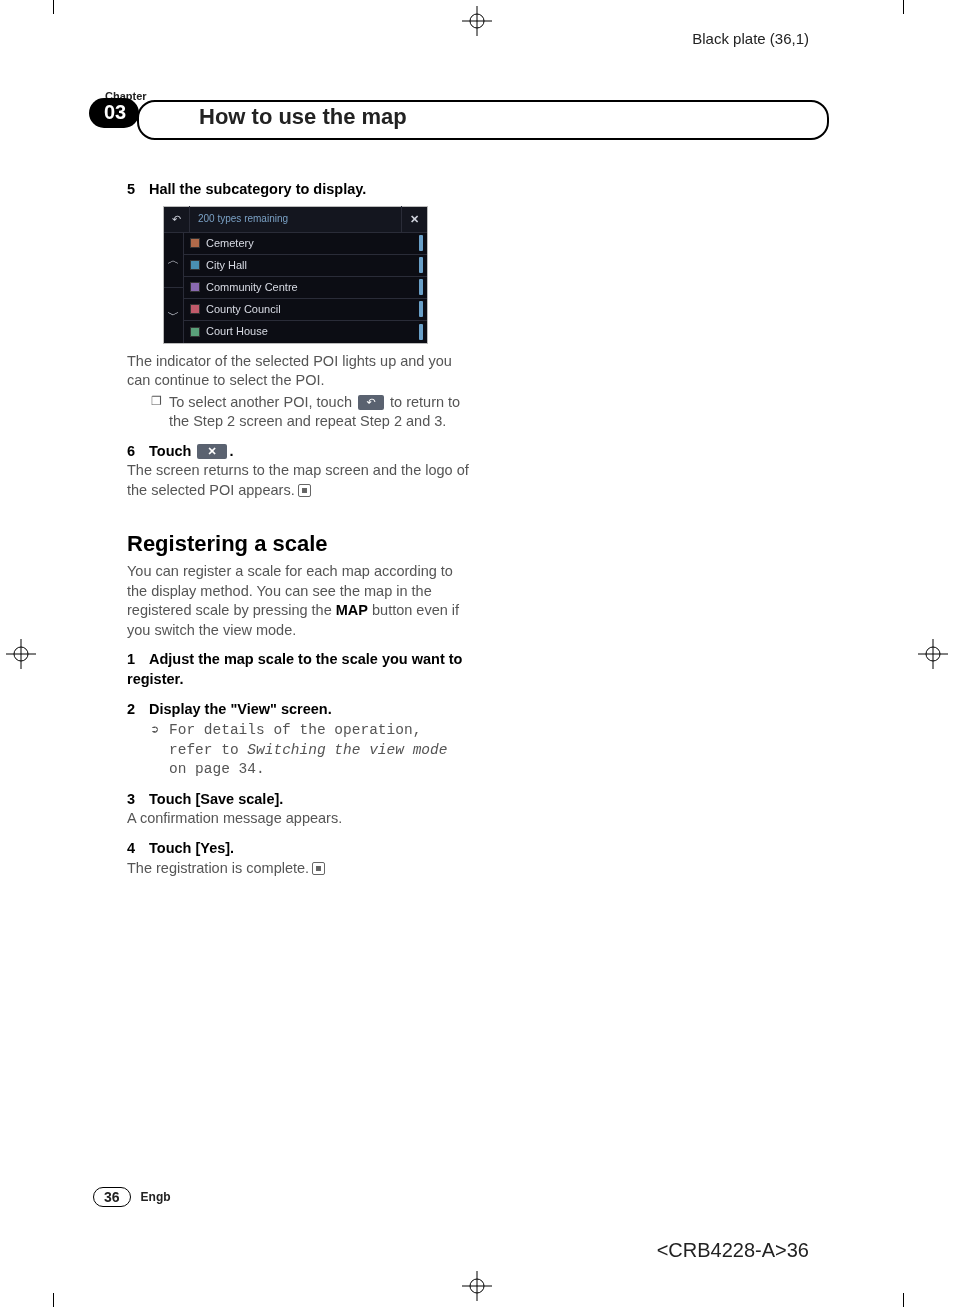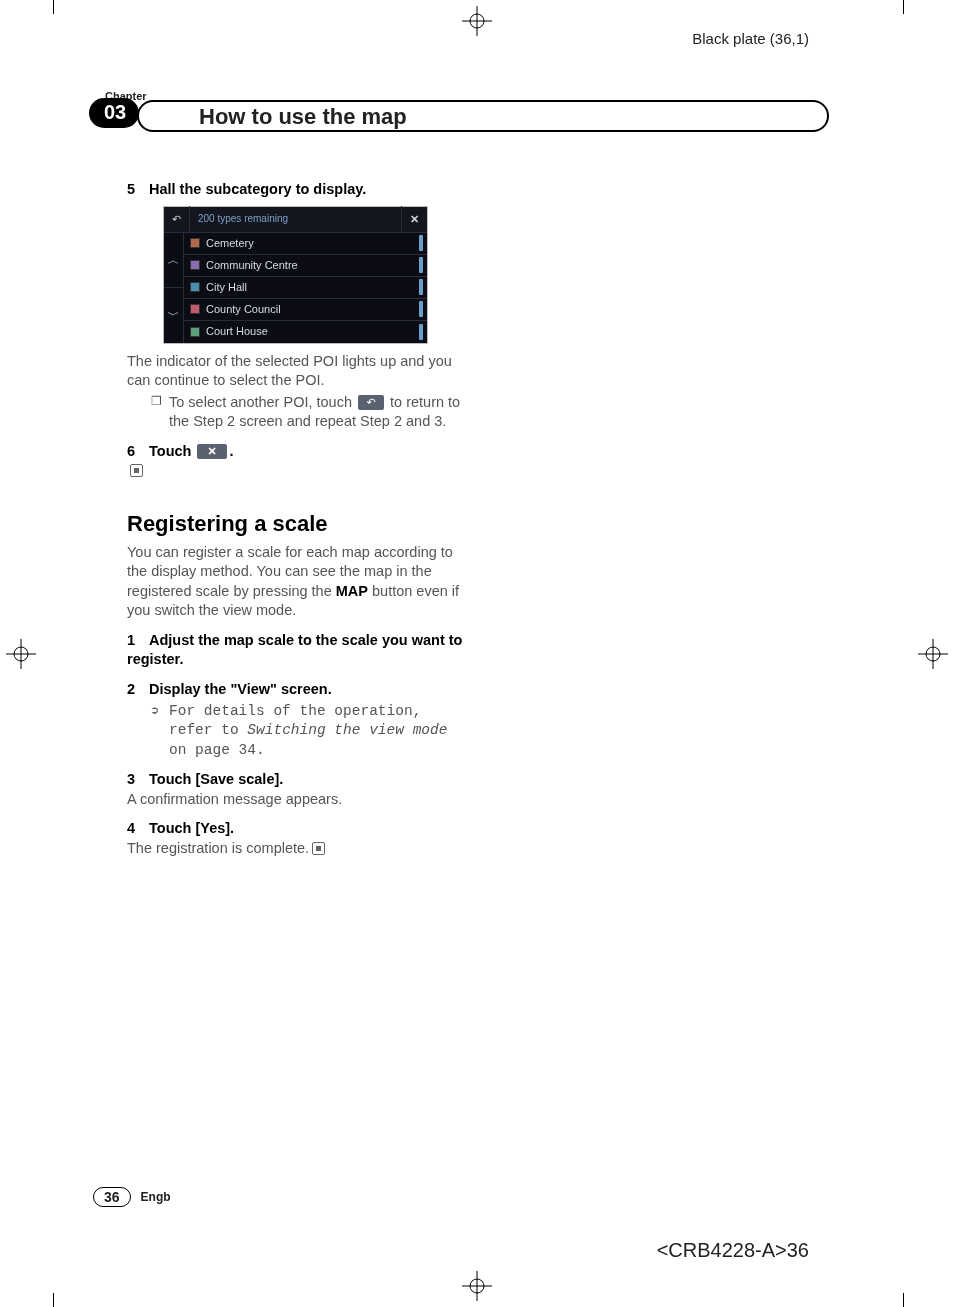--- a/index.html
+++ b/index.html
@@ -29,21 +29,21 @@
     border-radius: 16px 16px 16px 16px;
     padding: 3px 12px 4px 14px;
     font-size: 20px; font-weight: bold;
     min-width: 50px; text-align: center;
     z-index: 2;
   }
   .title-pill {
     position: absolute; left: 84px; top: 86px; right: 75px;
     border: 2px solid #000;
     border-radius: 18px;
-    padding: 2px 14px 0 60px;
+    padding: 2px 14px 8px 60px;
     font-size: 22px; font-weight: bold;
   }
 
   .content { position: absolute; left: 74px; top: 160px; width: 345px; font-size: 14.5px; line-height: 1.35; color: #444; }
   .step { margin-top: 6px; }
   .step-line { color: #000; font-weight: bold; }
   .step-num { display: inline-block; width: 22px; }
   .body-text { color: #555; }
   .sub-list { margin-left: 24px; }
   .sub-item { position: relative; padding-left: 18px; margin-top: 2px; color: #555; }
@@ -148,27 +148,27 @@
             <div class="ds-arrow">︿</div>
             <div class="ds-arrow">﹀</div>
           </div>
           <div class="ds-list">
             <div class="ds-row">
                 <span class="ds-ico b1"></span>
                 <span class="ds-lbl">Cemetery</span>
                 <span class="ds-bar"></span>
               </div>
             <div class="ds-row">
+                <span class="ds-ico b2"></span>
+                <span class="ds-lbl">City Hall</span>
+                <span class="ds-bar"></span>
+              </div>
+            <div class="ds-row">
                 <span class="ds-ico b3"></span>
                 <span class="ds-lbl">Community Centre</span>
-                <span class="ds-bar"></span>
-              </div>
-            <div class="ds-row">
-                <span class="ds-ico b2"></span>
-                <span class="ds-lbl">City Hall</span>
                 <span class="ds-bar"></span>
               </div>
             <div class="ds-row">
                 <span class="ds-ico b4"></span>
                 <span class="ds-lbl">County Council</span>
                 <span class="ds-bar"></span>
               </div>
             <div class="ds-row">
                 <span class="ds-ico b5"></span>
                 <span class="ds-lbl">Court House</span>
@@ -190,21 +190,21 @@
     </div>
 
     <div class="step" style="margin-top:10px;">
       <div class="step-line">
         <span class="step-num">6</span><span>Touch </span><span class="inline-icon"><svg width="30" height="15">
               <rect x="0" y="0" width="30" height="15" rx="2" fill="#5a6270"></rect>
               <text x="15" y="11" text-anchor="middle" font-size="11" fill="#fff" font-weight="bold">✕</text>
             </svg></span><span>.</span>
       </div>
       <div class="body-text">
-        <span class="end-square"></span>
+        <span>The screen returns to the map screen and the logo of the selected POI appears.</span><span class="end-square"></span>
       </div>
     </div>
 
     <div class="h2">Registering a scale</div>
     <div class="body-text">
       <span>You can register a scale for each map according to the display method. You can see the map in the registered scale by pressing the </span><b style="color:#000;">MAP</b><span> button even if you switch the view mode.</span>
     </div>
 
     <div class="step" style="margin-top:10px;">
       <div class="step-line">

